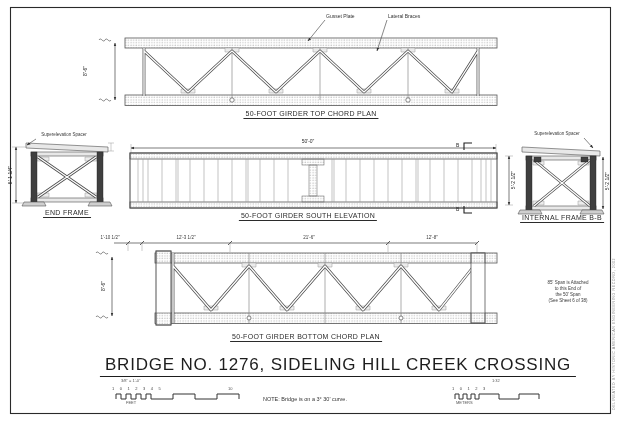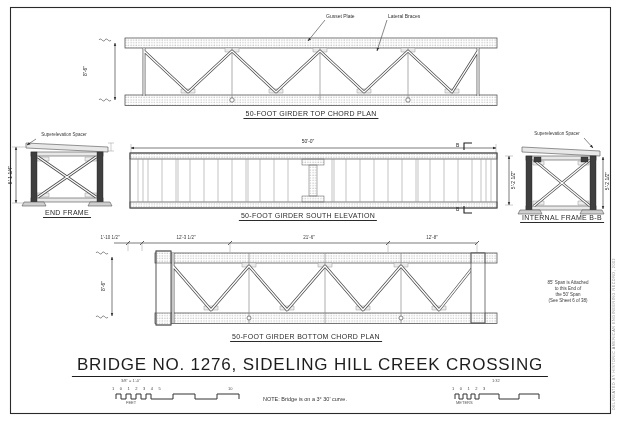--- a/index.html
+++ b/index.html
@@ -6,21 +6,21 @@
   #sheet{position:relative;width:620px;height:421px;background:#ffffff;overflow:hidden;
          font-family:"Liberation Sans",sans-serif;}
   svg{position:absolute;left:0;top:0;}
   .t{position:absolute;color:#2b2b2b;white-space:nowrap;line-height:1.1;}
   .ctr{transform:translateX(-50%);}
   .rot{transform:translate(-50%,-50%) rotate(-90deg);}
   .dim{font-size:5px;}
   .dim4{font-size:4.5px;color:#3a3a3a;}
   .lbl{font-size:5px;color:#333;}
   .cap{font-size:7px;letter-spacing:.3px;border-bottom:.8px solid #2b2b2b;padding:0 2px .5px;}
-  .title{font-size:17px;letter-spacing:.8px;color:#1d1d1d;border-bottom:1.4px solid #1d1d1d;padding:0 5px 1px;}
+  .title{font-size:17px;letter-spacing:.8px;color:#1d1d1d;border-bottom:1.4px solid #1d1d1d;padding:0 5px 1px;margin-left:28px;}
   .tiny{font-size:4px;color:#555;}
   .nums{font-size:4px;color:#444;letter-spacing:2.2px;}
   .note{font-size:5.5px;color:#333;}
   .credit{position:absolute;left:612px;top:410px;transform-origin:0 0;transform:rotate(-90deg);
           font-size:3.6px;color:#8a8a8a;letter-spacing:.6px;white-space:nowrap;}
   
   .band{fill:url(#stip);stroke:#555;stroke-width:.8;}
   .mA{stroke:#4a4a4a;stroke-width:2.8;fill:none;stroke-linejoin:round;}
   .mB{stroke:#fcfcfc;stroke-width:1.4;fill:none;stroke-linejoin:round;}
   .thin{stroke:#8a8a8a;stroke-width:.7;fill:none;}

